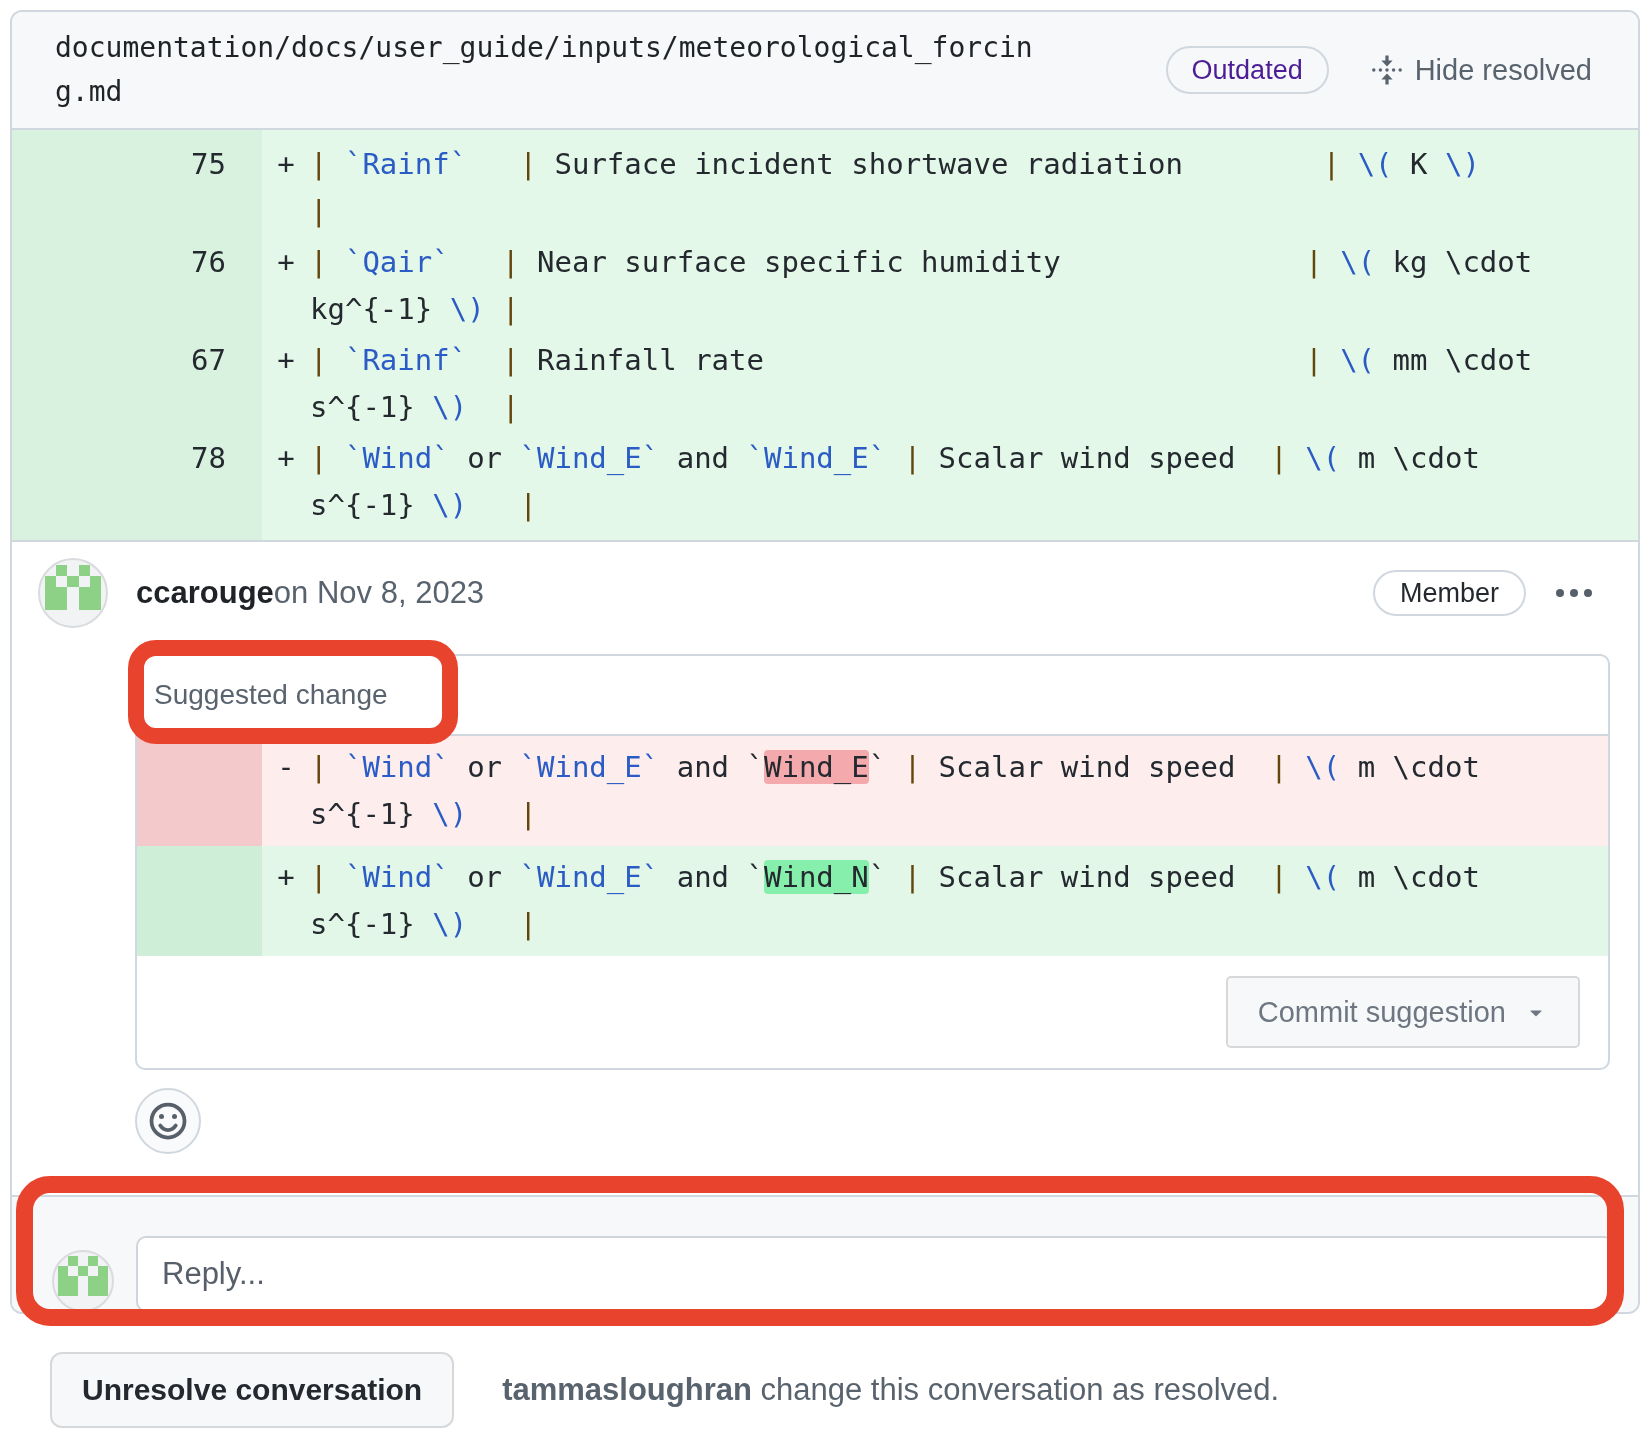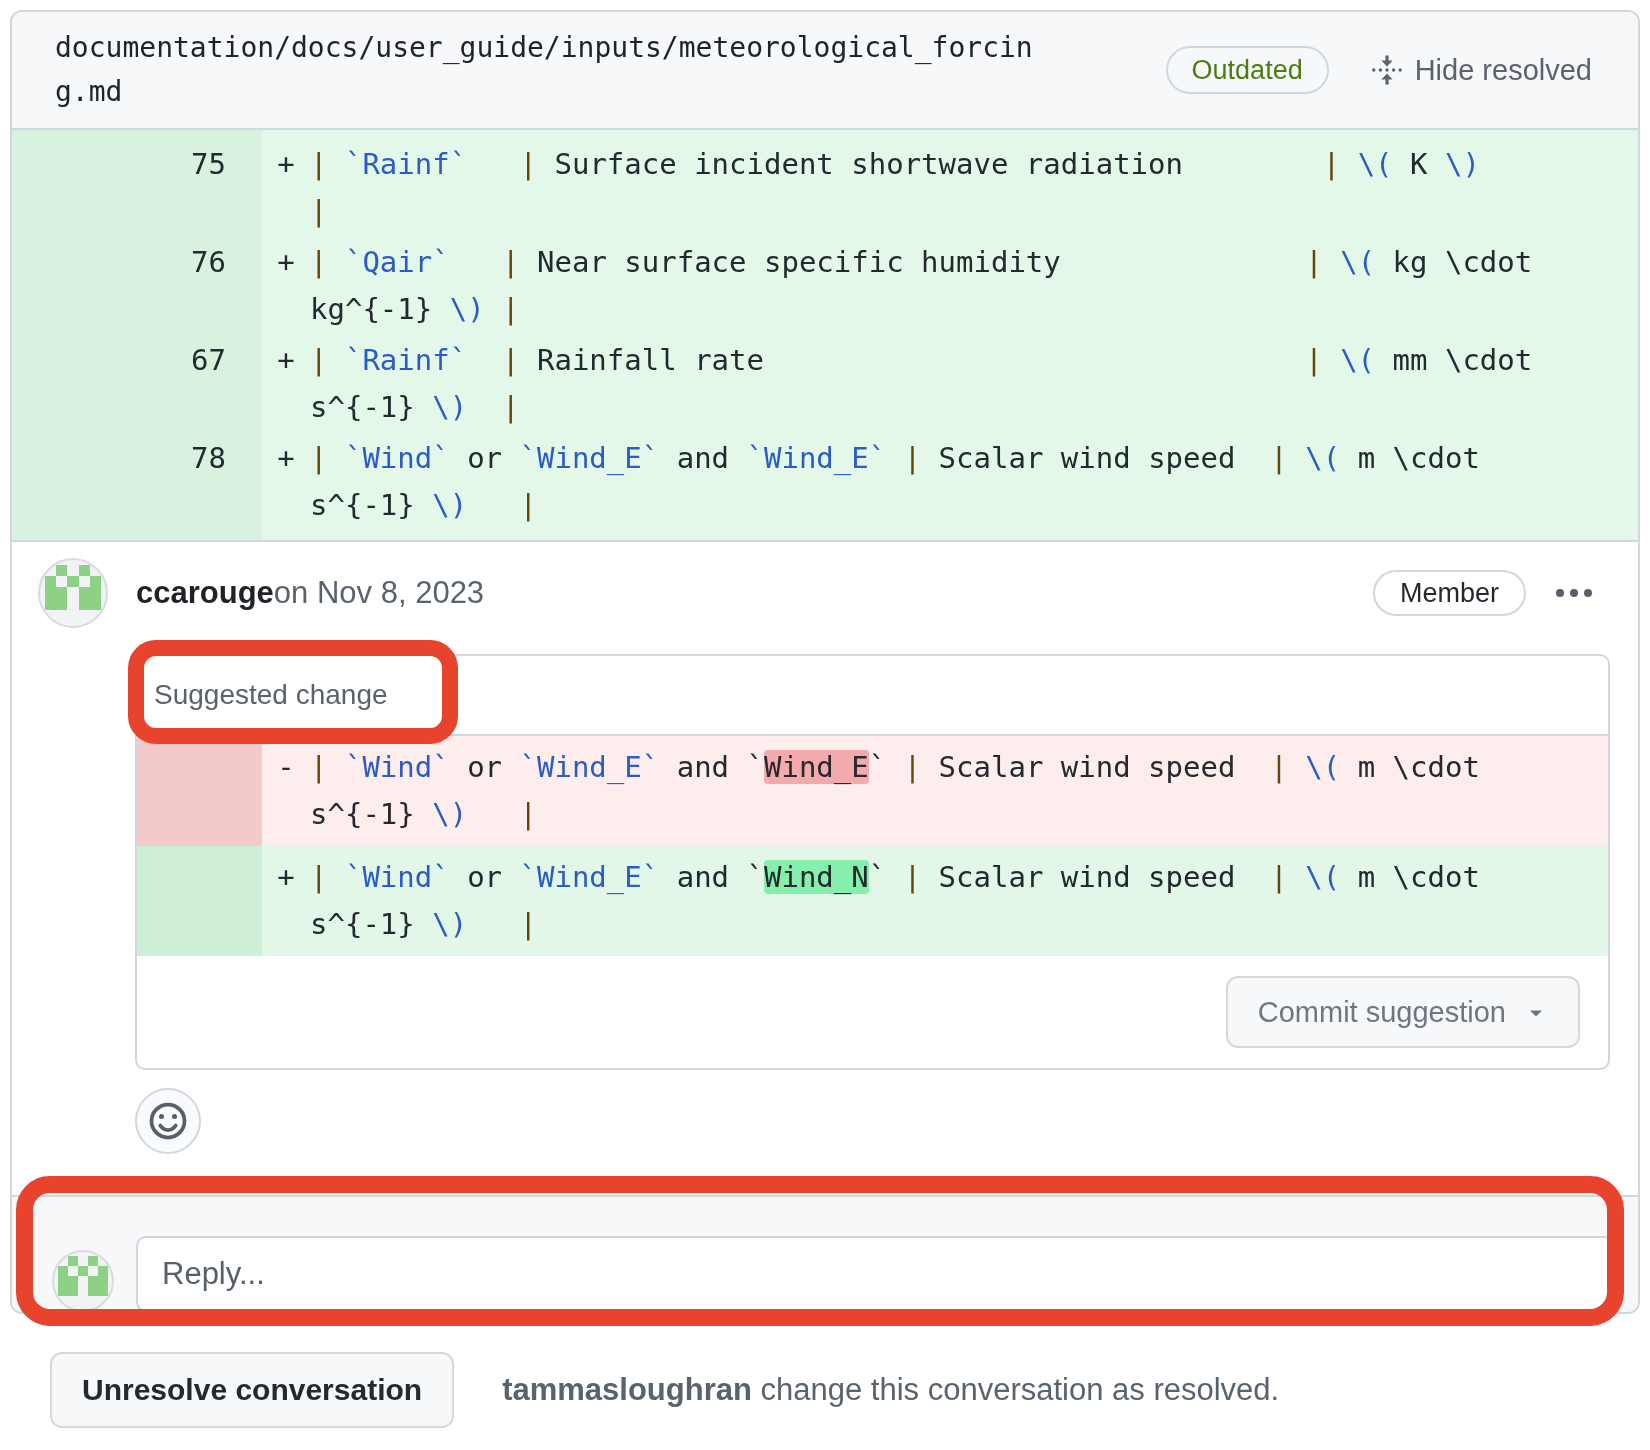--- a/index.html
+++ b/index.html
@@ -7,21 +7,21 @@
   .mono{font-family:"DejaVu Sans Mono",monospace;}
   .card{position:absolute;left:10px;top:10px;width:1626px;height:1300px;
     border:2px solid #d0d7de;border-radius:12px;background:#fff;}
   
   .file-header{box-sizing:border-box;height:118px;background:#f6f8fa;border-bottom:2px solid #d0d7de;
     border-radius:10px 10px 0 0;display:flex;align-items:center;padding:0 46px 0 43px;gap:14px;}
   .file-path{width:1002px;font-family:"DejaVu Sans Mono",monospace;font-size:28px;line-height:44px;
     color:#1f2328;word-break:break-all;white-space:pre-wrap;}
   .hdr-right{margin-left:auto;display:flex;align-items:center;}
   .pill{box-sizing:border-box;height:48px;padding:0 24px;border:2px solid #d0d7de;border-radius:24px;
-    display:flex;align-items:center;font-size:27px;color:#4d7c0f;background:transparent;}
+    display:flex;align-items:center;font-size:27px;color:#4c1d95;background:transparent;}
   .hide-btn{display:flex;align-items:center;margin-left:42px;cursor:pointer;}
   .hide-btn svg{width:32px;height:32px;}
   .hide-label{margin-left:12px;font-size:29px;color:#59636e;}
   
   .diff{box-sizing:border-box;height:412px;border-bottom:2px solid #d0d7de;padding-top:9px;
     background:linear-gradient(to right,#d9f2df 0,#d9f2df 250px,#e4f8e9 250px);
     font-family:"DejaVu Sans Mono",monospace;font-size:29px;line-height:47px;overflow:hidden;}
   .diff-line{display:flex;padding:2px 0;}
   .num{flex:none;width:214px;padding-right:36px;text-align:right;color:#24292f;}
   .dmarker{flex:none;width:48px;text-align:center;color:#24292f;}
@@ -48,21 +48,21 @@
   .sg-header{box-sizing:border-box;height:80px;border-bottom:2px solid #d0d7de;display:flex;
     align-items:center;padding-left:17px;font-size:28px;color:#59636e;}
   .sg-line{display:flex;font-family:"DejaVu Sans Mono",monospace;font-size:29px;line-height:47px;}
   .sg-line .band{flex:none;width:125px;}
   .sg-line .dmarker{padding-top:8px;}
   .sg-line .dcontent{padding:8px 0;}
   .sg-del{background:#fdeeed;}.sg-del .band{background:#f4c9cb;}
   .sg-add{background:#e2f7e7;}.sg-add .band{background:#cfeed8;}
   .sg-footer{height:112px;display:flex;align-items:center;justify-content:flex-end;padding-right:28px;}
   .commit-btn{box-sizing:border-box;height:72px;padding:0 30px;background:#f6f8fa;
-    border:2px solid rgba(31,35,40,0.15);border-radius:12px;font-size:29px;color:#6e7781;
+    border:2px solid rgba(31,35,40,0.15);border-radius:5px;font-size:29px;color:#6e7781;
     display:flex;align-items:center;gap:18px;cursor:pointer;}
   .commit-btn svg{width:24px;height:24px;}
   
   .emoji-row{margin:18px 0 0 123px;height:66px;}
   .emoji-btn{width:66px;height:66px;border-radius:50%;border:2px solid #d0d7de;background:#f8fafb;
     display:flex;align-items:center;justify-content:center;cursor:pointer;box-sizing:border-box;}
   .reply-bar{position:absolute;left:0;right:0;bottom:0;height:117px;background:#f6f8fa;
     border-top:2px solid #d0d7de;border-radius:0 0 10px 10px;box-sizing:border-box;
     display:flex;align-items:flex-end;padding:0 24px 0 40px;}
   .reply-input{flex:1;margin-left:22px;height:76px;box-sizing:border-box;border:2px solid #cfd5db;

